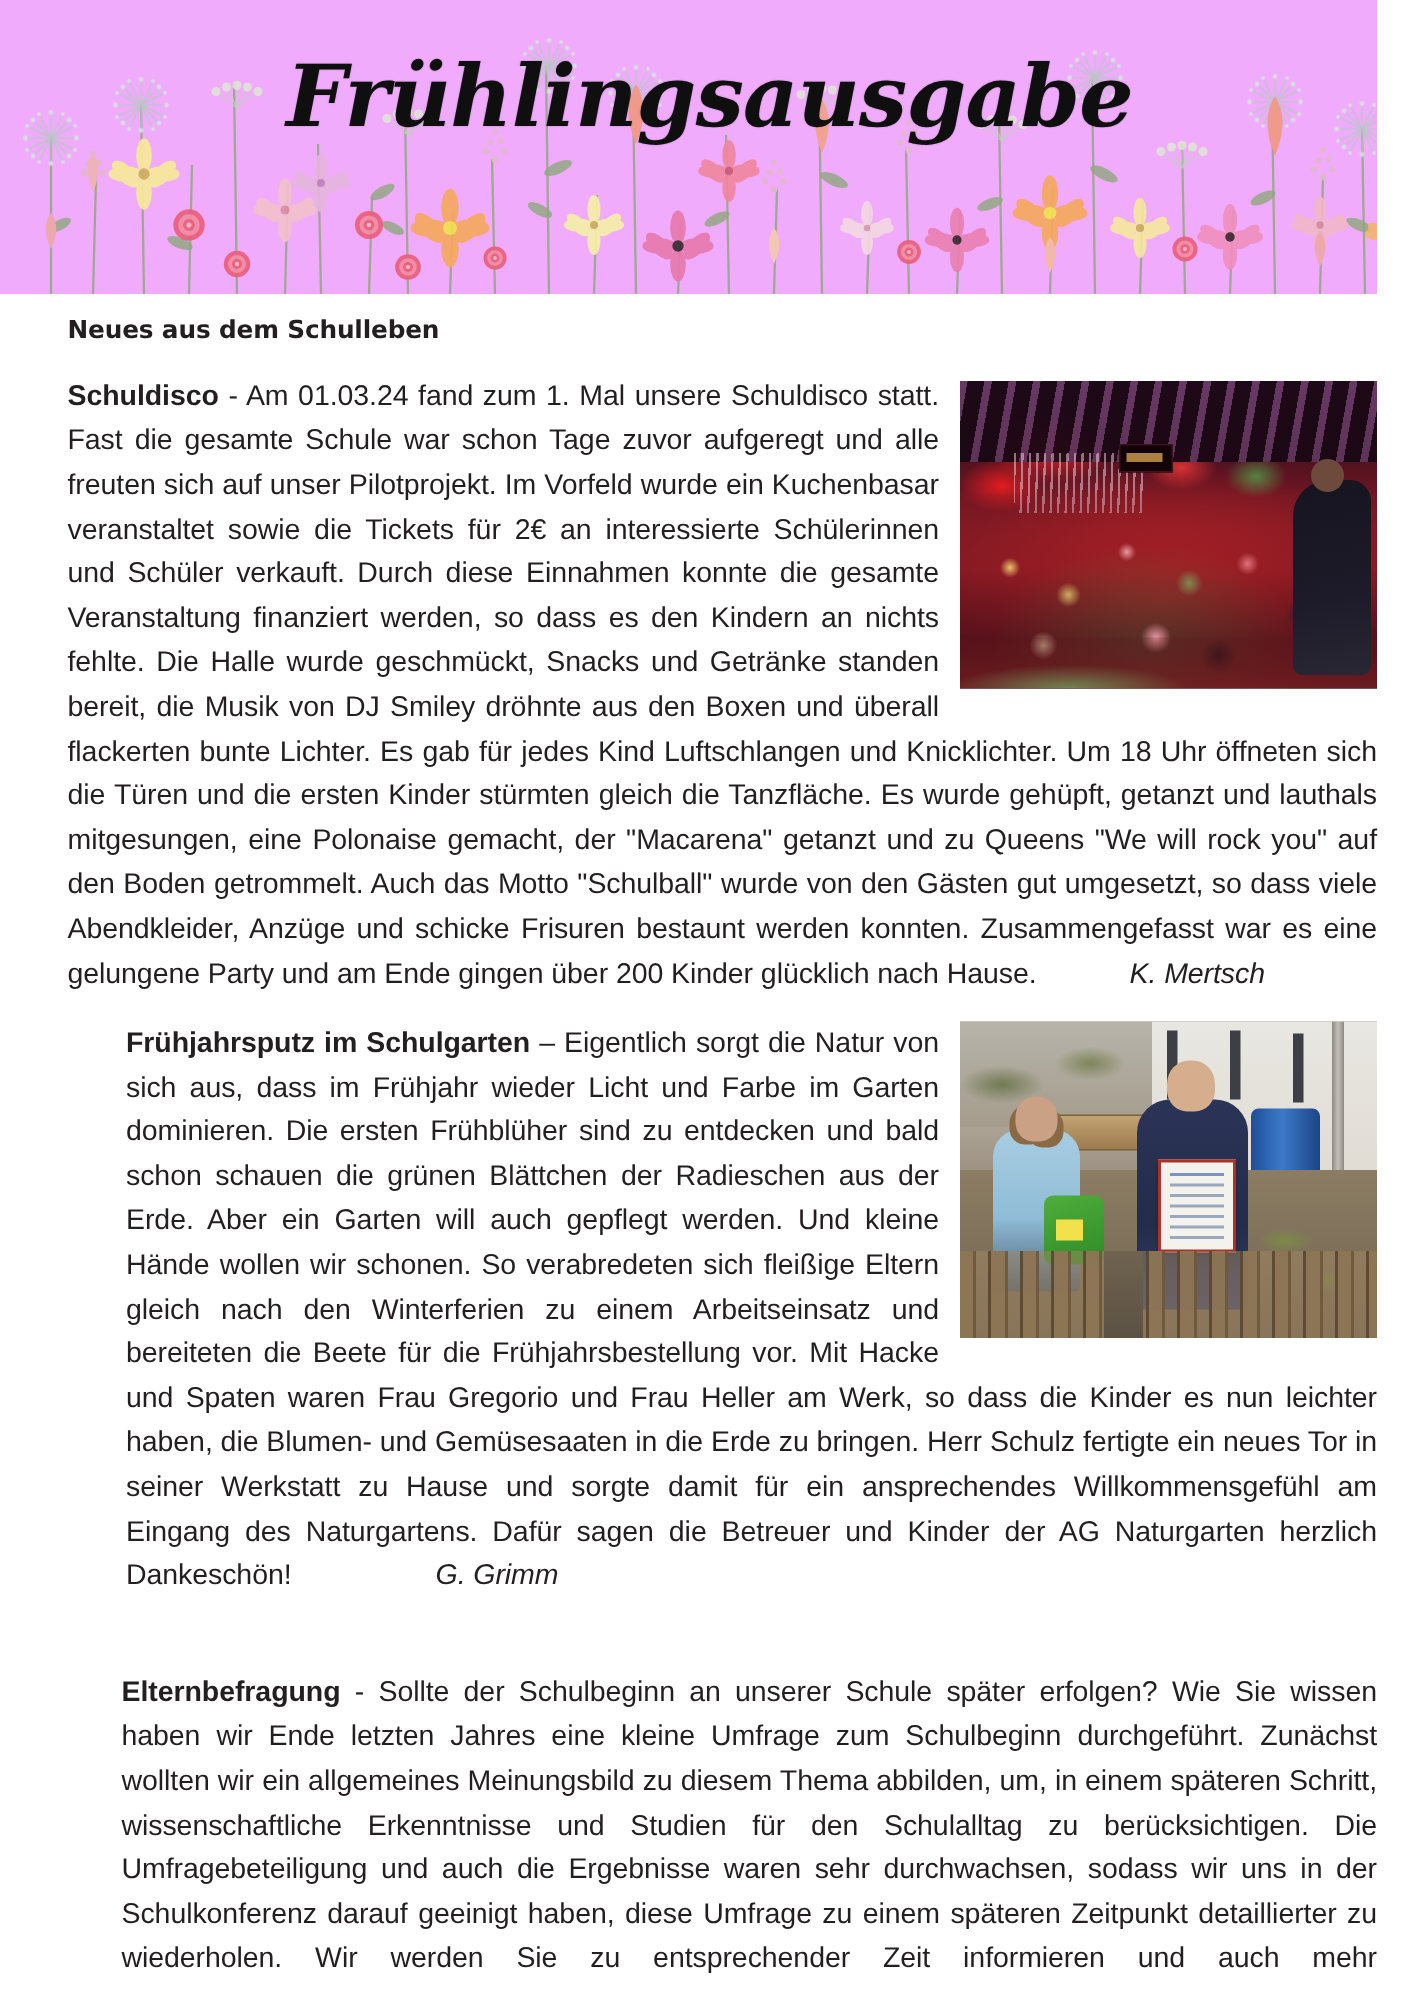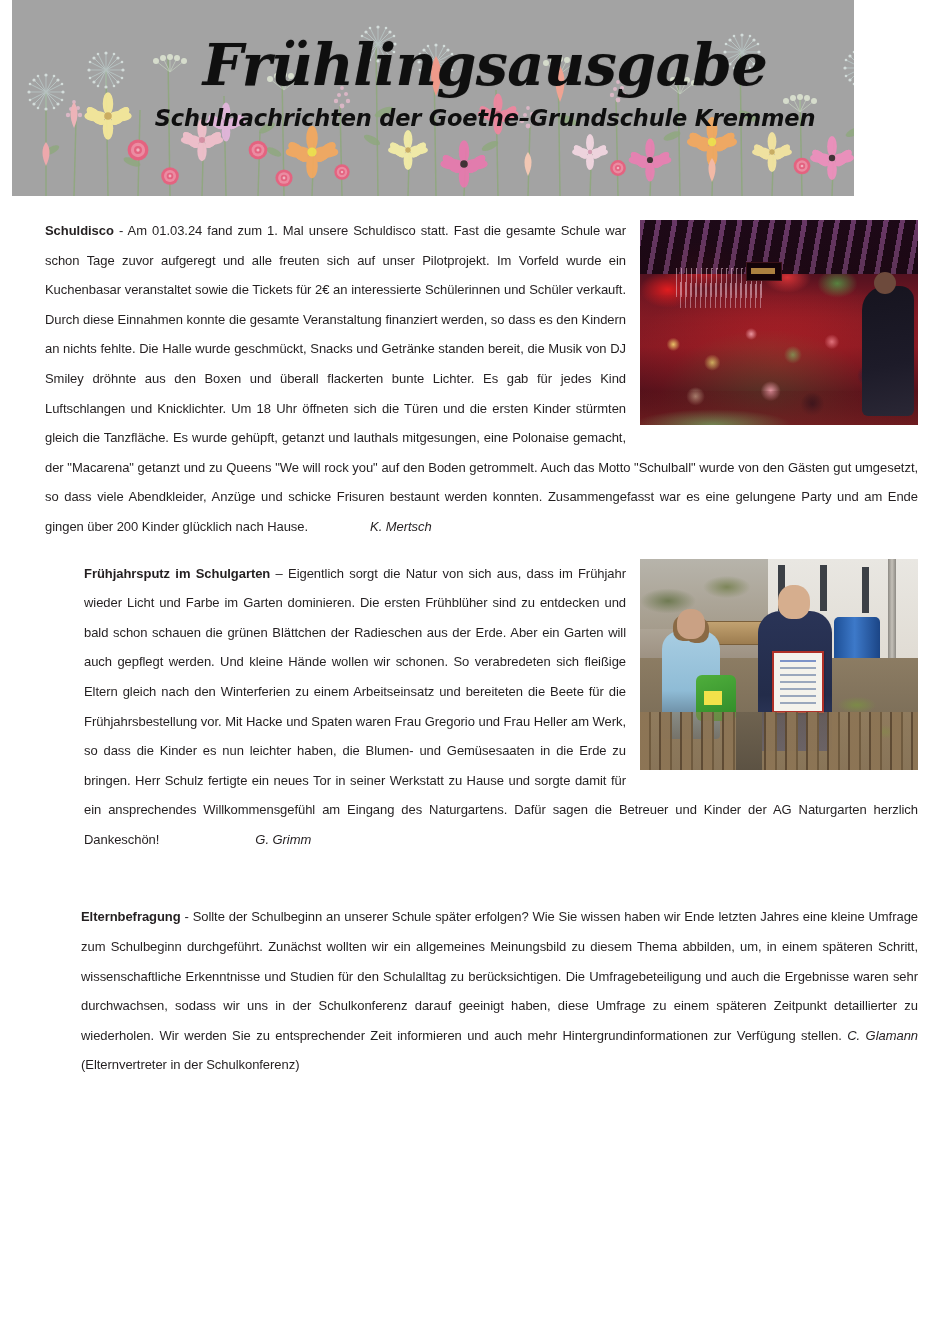--- a/index.html
+++ b/index.html
@@ -12,25 +12,24 @@
     height: 1326px;
     font-family: "Liberation Sans", sans-serif;
     color: #231f20;
     overflow: hidden;
     position: relative;
   }
 
   
   .banner {
     position: relative;
-    width: 842px;
+    width: 918px;
     height: 196px;
     overflow: hidden;
-    background: #a3a3a3;
-    margin-left: 12px;
+    background: #f0abfc;
   }
   .banner-flowers {
     position: absolute;
     left: 0;
     top: 0;
     width: 946px;
     height: 196px;
   }
   .banner-title-wrap {
     position: absolute;
@@ -78,21 +77,21 @@
     font-size: 16.5px;
     font-weight: 700;
     margin: 14px 0 0 0;
     line-height: 1.2;
     color: #231f20;
     letter-spacing: -0.1px;
   }
 
   .article {
     margin-top: 20px;
-    font-size: 13px;
+    font-size: 19px;
     line-height: 29.6px;
     text-align: justify;
     color: #231f20;
     letter-spacing: -0.05px;
   }
   .article.tight {
     margin-top: 17px;
     margin-left: 39px;
   }
   .article.survey {
@@ -634,26 +633,26 @@
       <path d="M548 102 q9 -22 0 -36 q-9 14 0 36z" fill="#f0a392"></path>
       <path d="M850 104 q10 -24 0 -40 q-10 16 0 40z" fill="#ef9a8a"></path>
       <path d="M880 178 q7 -15 0 -24 q-7 9 0 24z" fill="#eda8ac"></path>
       <path d="M700 182 q7 -15 0 -24 q-7 9 0 24z" fill="#f2b9a6"></path>
       <path d="M516 176 q7 -15 0 -24 q-7 9 0 24z" fill="#f2c7b3"></path>
     </g>
   </svg>
 
   <div class="banner-title-wrap">
     <div class="masthead-title">Frühlingsausgabe</div>
-    <div class="masthead-sub">Schulnachrichten der Goethe–Grundschule Kremmen</div>
   </div>
 </div>
 
 <div class="page">
 
+  <h2 class="section-heading">Neues aus dem Schulleben</h2>
 
   <div class="article">
     <div class="photo disco">
       <div class="disco-scene"></div>
       <div class="disco-ceiling"></div>
       <div class="disco-tinsel"></div>
       <div class="disco-screen"></div>
       <div class="disco-crowd"></div>
       <div class="disco-floor"></div>
       <div class="disco-person-right"></div>

